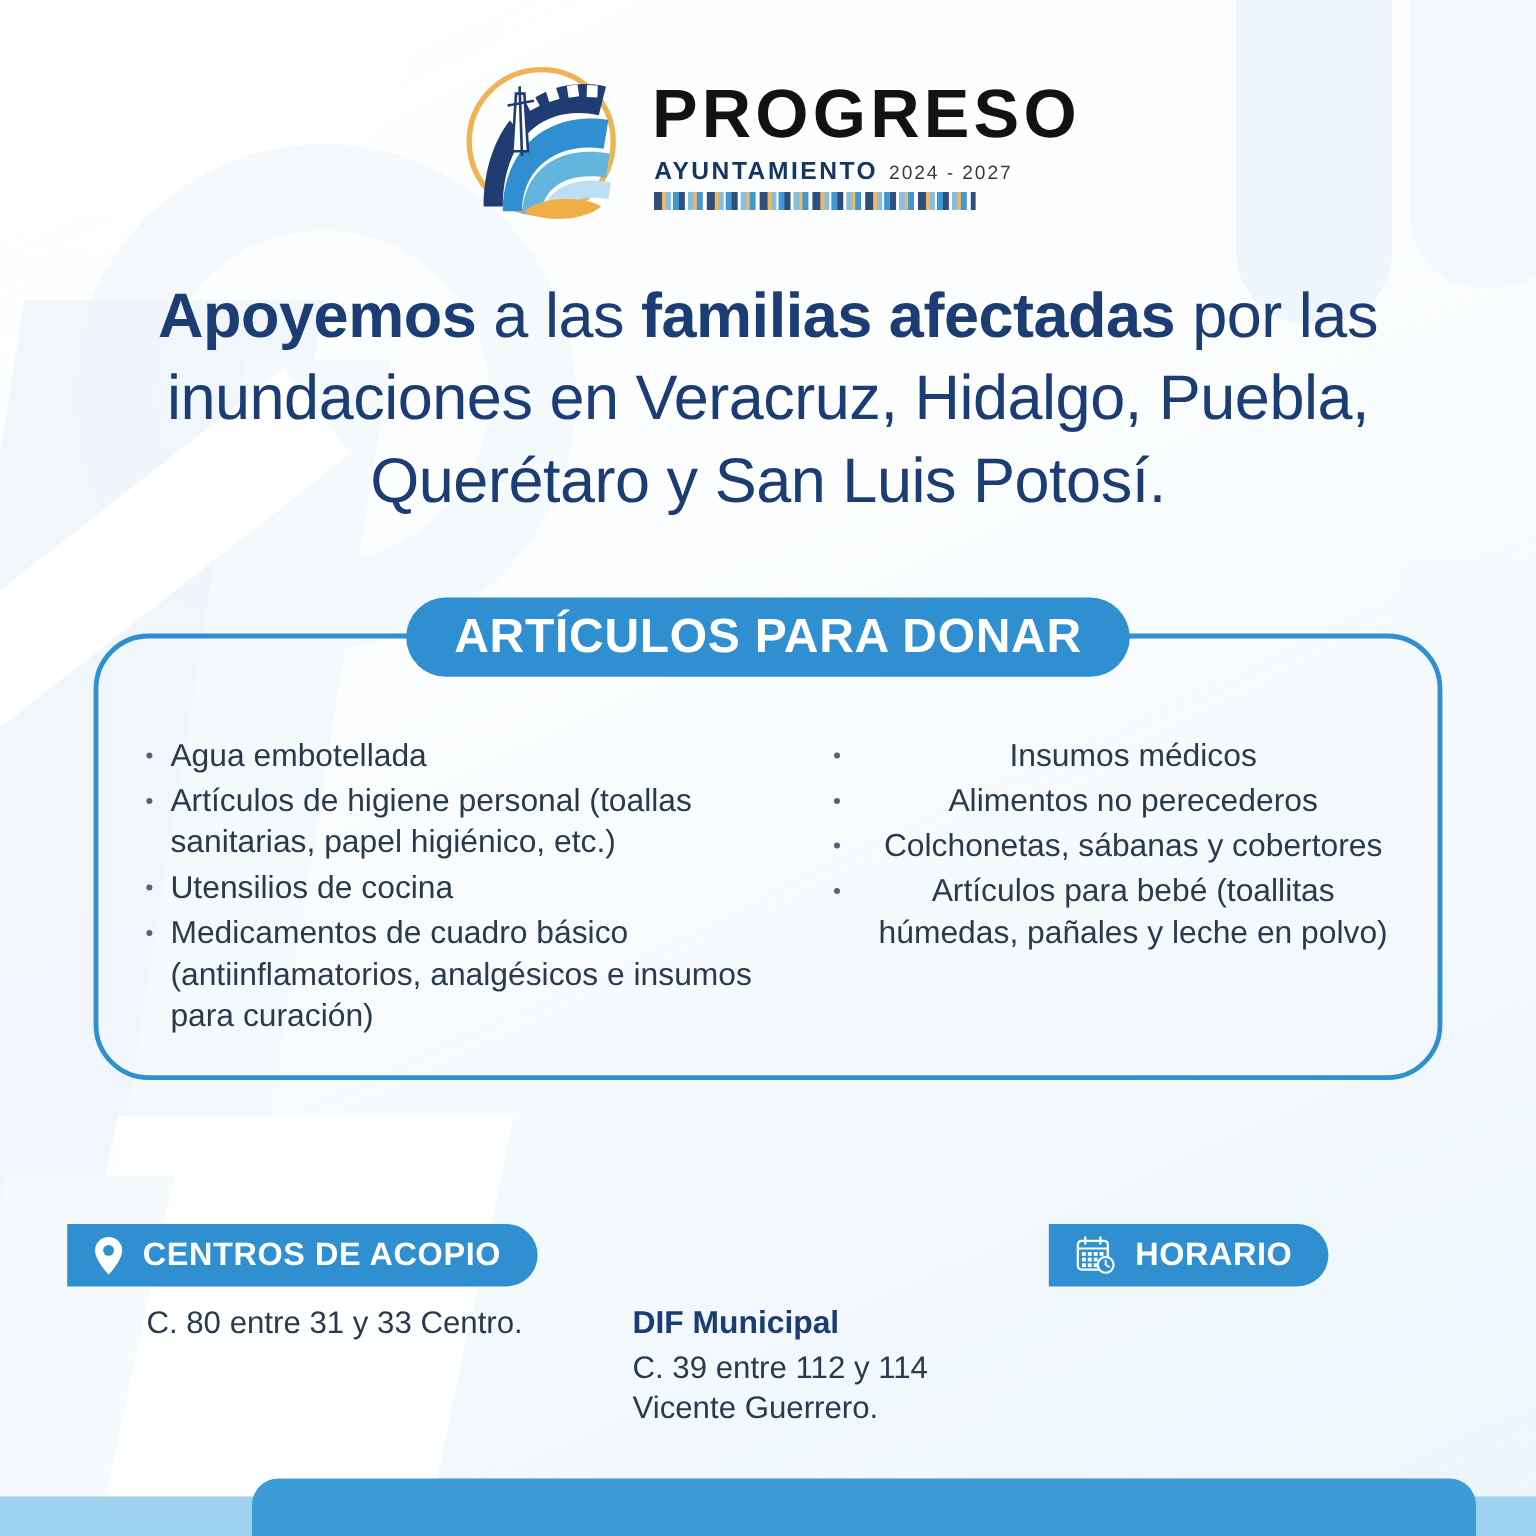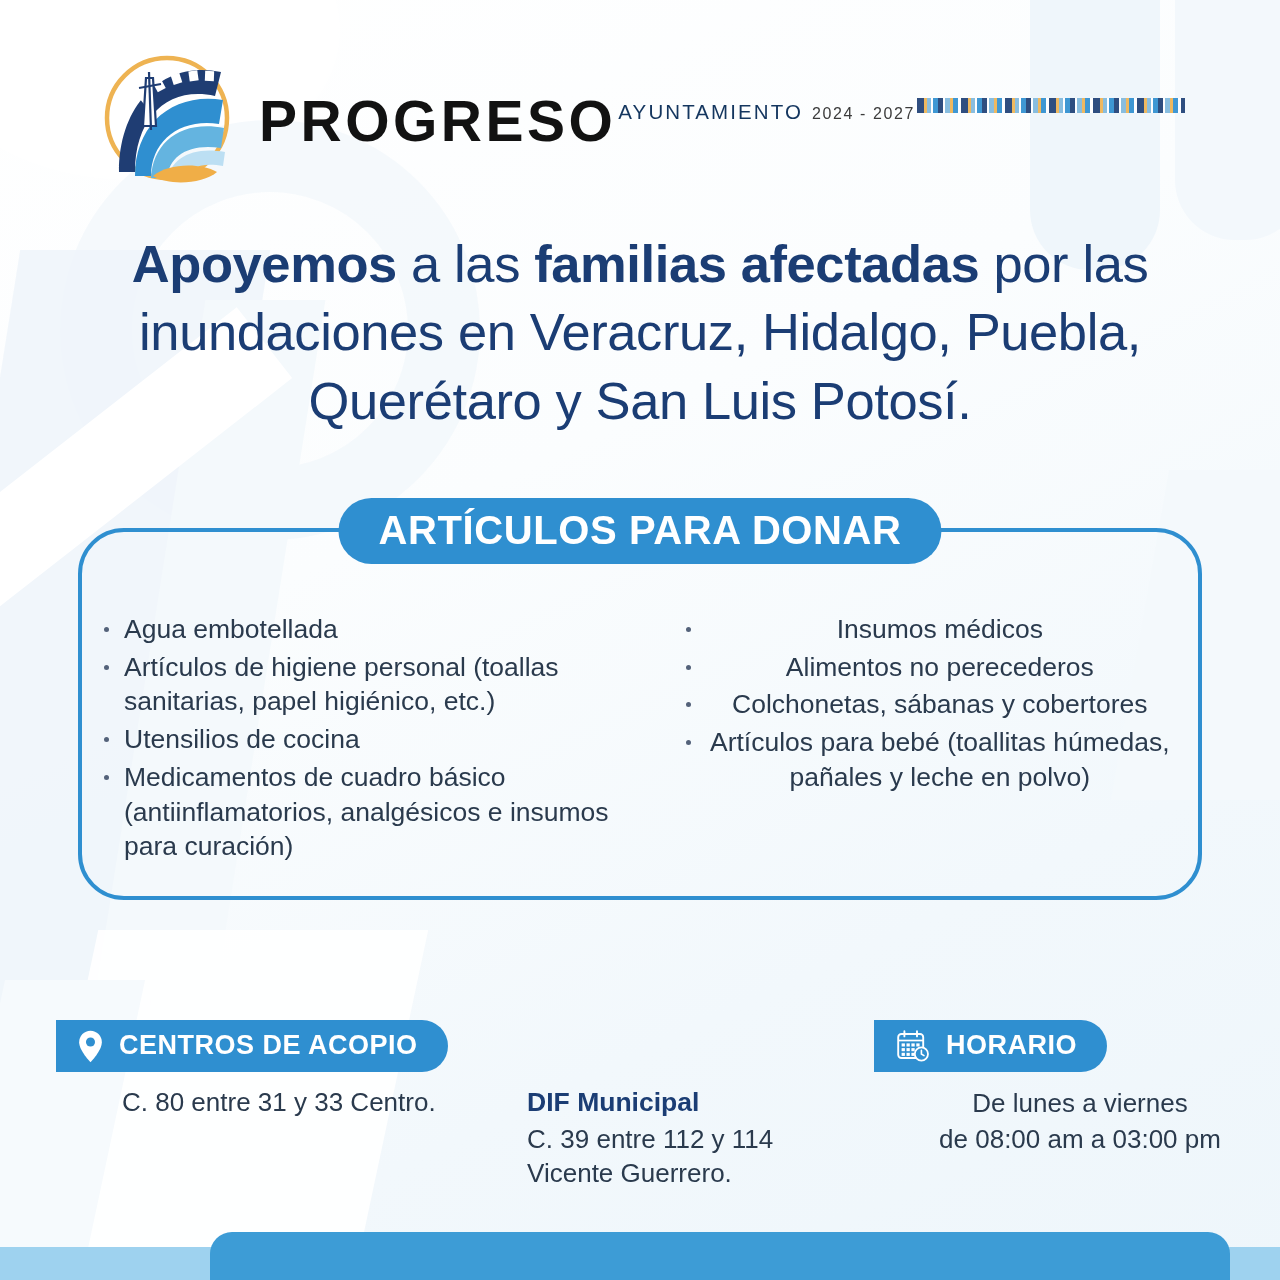--- a/index.html
+++ b/index.html
@@ -111,21 +111,21 @@
   }
 
   .emblem {
     width: 148px;
     height: 148px;
     flex: 0 0 auto;
   }
 
   .wordmark {
     display: flex;
-    flex-direction: row;
+    flex-direction: column;
     justify-content: center;
     padding-top: 6px;
   }
 
   .wordmark-main {
     font-size: 57px;
     font-weight: bold;
     letter-spacing: 3.5px;
     color: #121212;
     line-height: 1;
@@ -133,21 +133,21 @@
 
   .wordmark-sub {
     display: flex;
     align-items: baseline;
     gap: 9px;
     margin-top: 7px;
     margin-left: 2px;
   }
   .wordmark-sub-a {
     font-size: 20.5px;
-    font-weight: normal;
+    font-weight: bold;
     letter-spacing: 2.1px;
     color: #14365f;
   }
   .wordmark-sub-b {
     font-size: 16px;
     font-weight: normal;
     letter-spacing: 1.6px;
     color: #3b3b3b;
   }
   .wordmark-strip {
@@ -207,21 +207,21 @@
     white-space: nowrap;
     z-index: 3;
   }
 
   .donate-cols {
     position: absolute;
     left: 78px; top: 612px;
     width: 1124px;
     display: flex;
     gap: 32px;
-    padding: 0 28px 0 20px;
+    padding: 0 28px 0 38px;
   }
   .donate-col { width: 50%; }
   .donate-col.right { padding-left: 28px; text-align: center; }
 
   ul.bullets {
     list-style: none;
   }
   ul.bullets li {
     position: relative;
     padding-left: 26px;
@@ -438,21 +438,17 @@
           <rect x="10.5" y="23.8" width="3.3" height="3.1"></rect>
           <rect x="15.4" y="23.8" width="3.3" height="3.1"></rect>
         </g>
         <circle cx="25.4" cy="25" r="6.6" fill="#2f8fd0" stroke="#ffffff" stroke-width="1.8"></circle>
         <path d="M25.4 21.3 V25 L28 26.6" stroke="#ffffff" stroke-width="1.6" fill="none" stroke-linecap="round"></path>
       </svg>
     </span>
     <span class="pill-label">HORARIO</span>
   </div>
 
-  <div class="horario-text">
-    <div>De lunes a viernes</div>
-    <div>de 08:00 am a 03:00 pm</div>
-  </div>
 
   <div class="bottom-light"></div>
   <div class="bottom-blue"></div>
 
 </div>
 
 </body></html>

